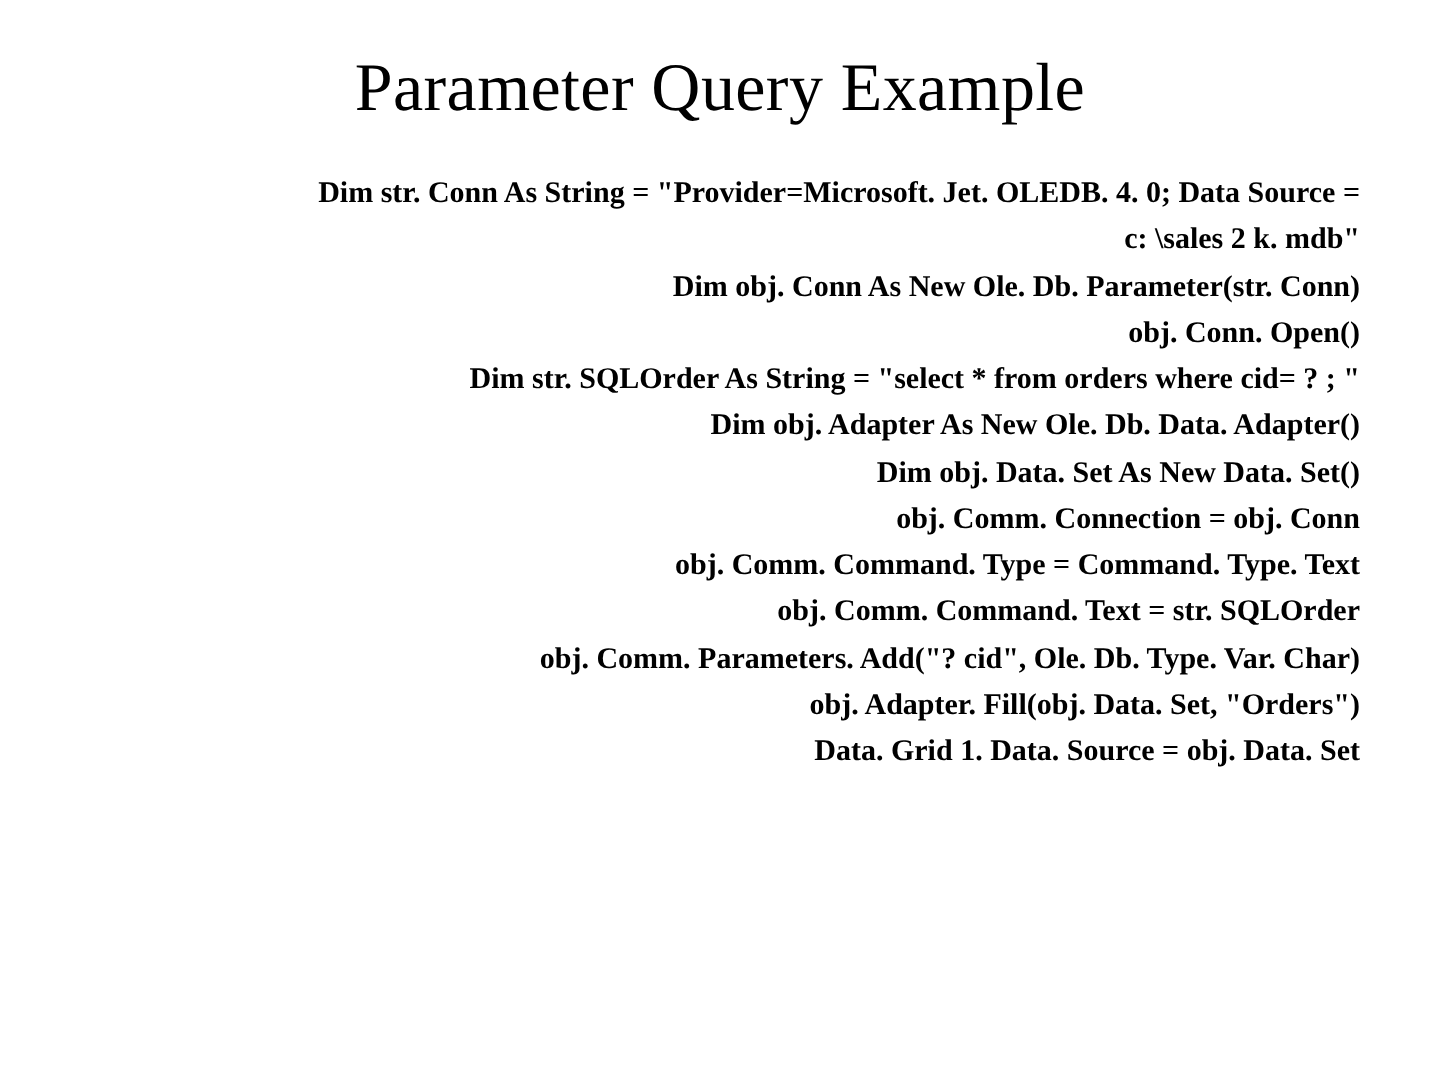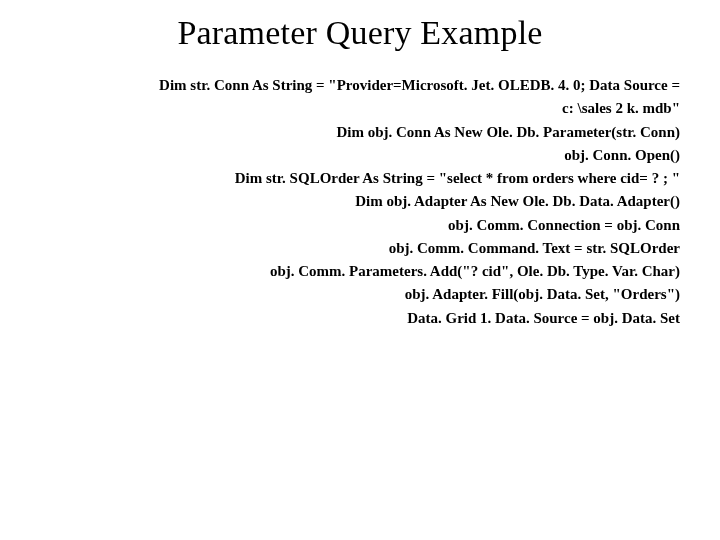--- a/index.html
+++ b/index.html
@@ -9,21 +9,21 @@
     height: 540px;
     background: #ffffff;
     font-family: "Times New Roman", Times, serif;
     color: #000000;
     overflow: hidden;
   }
   .slide {
     width: 720px;
     height: 540px;
     box-sizing: border-box;
-    padding: 10px 40px 20px 40px;
+    padding: 22px 40px 20px 40px;
   }
   .title {
     font-size: 34px;
     text-align: center;
     margin: 4px 0 22px 0;
     font-weight: normal;
     letter-spacing: 0.2px;
   }
   .code-block {
     font-size: 15px;
@@ -45,19 +45,21 @@
 <div class="slide">
   <div class="title">Parameter Query Example</div>
 
   <div class="code-block">
     <div class="line">Dim str. Conn As String = "Provider=Microsoft. Jet. OLEDB. 4. 0; Data Source =</div>
     <div class="line">c: \sales 2 k. mdb"</div>
     <div class="line indent">Dim obj. Conn As New Ole. Db. Parameter(str. Conn)</div>
     <div class="line indent">obj. Conn. Open()</div>
     <div class="line indent">Dim str. SQLOrder As String = "select * from orders where cid= ? ; "</div>
     <div class="line indent">Dim obj. Adapter As New Ole. Db. Data. Adapter()</div>
+    <div class="line indent">Dim obj. Data. Set As New Data. Set()</div>
     <div class="line indent">obj. Comm. Connection = obj. Conn</div>
+    <div class="line indent">obj. Comm. Command. Type = Command. Type. Text</div>
     <div class="line indent">obj. Comm. Command. Text = str. SQLOrder</div>
     <div class="line indent">obj. Comm. Parameters. Add("? cid", Ole. Db. Type. Var. Char)</div>
     <div class="line indent">obj. Adapter. Fill(obj. Data. Set, "Orders")</div>
     <div class="line indent">Data. Grid 1. Data. Source = obj. Data. Set</div>
   </div>
 </div>
 
 </body></html>

